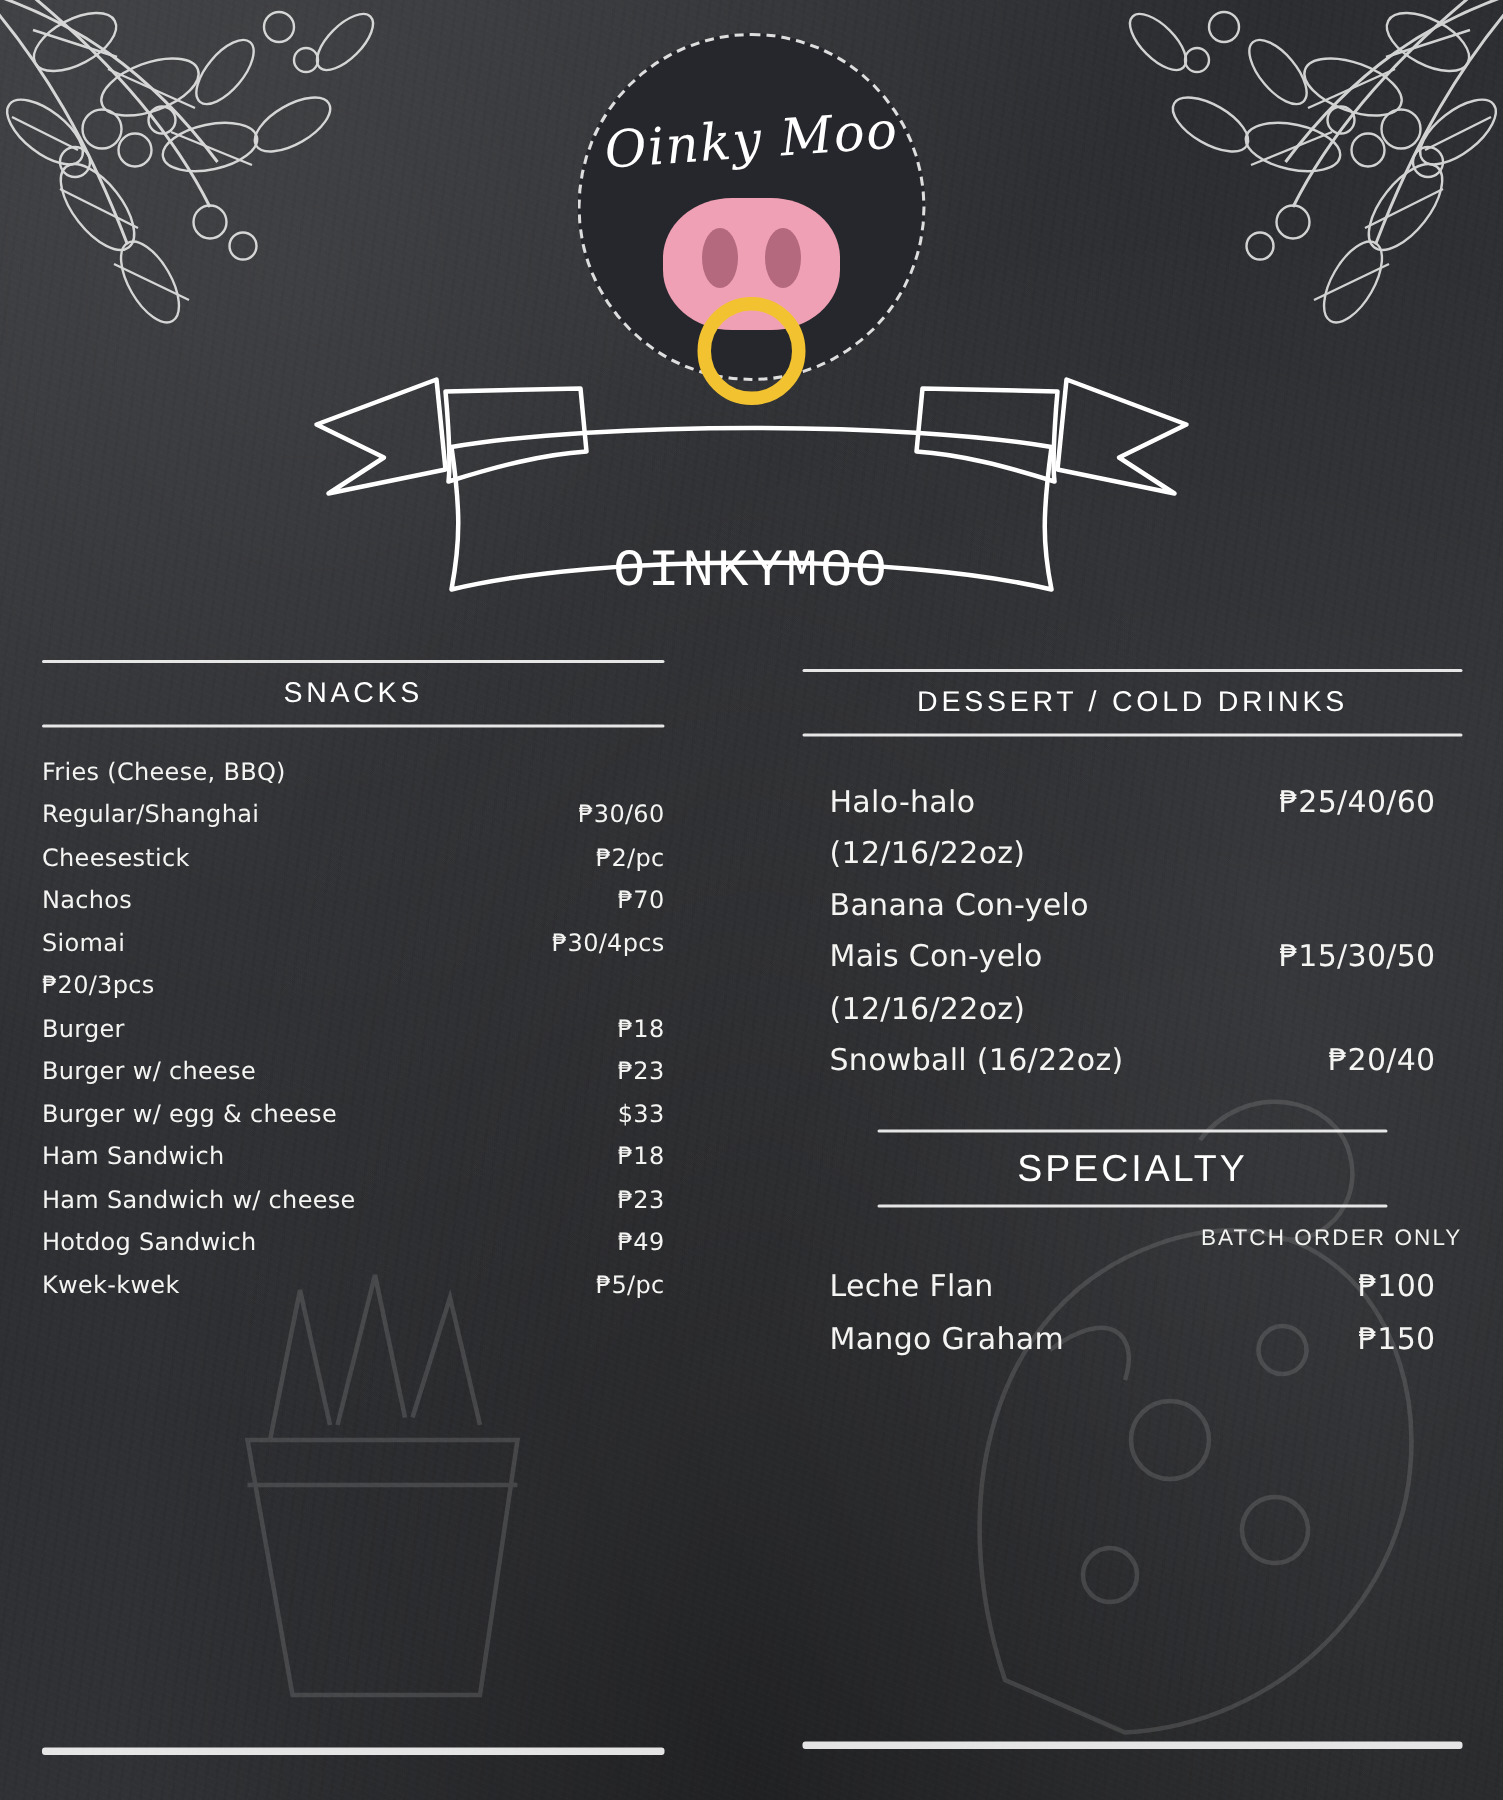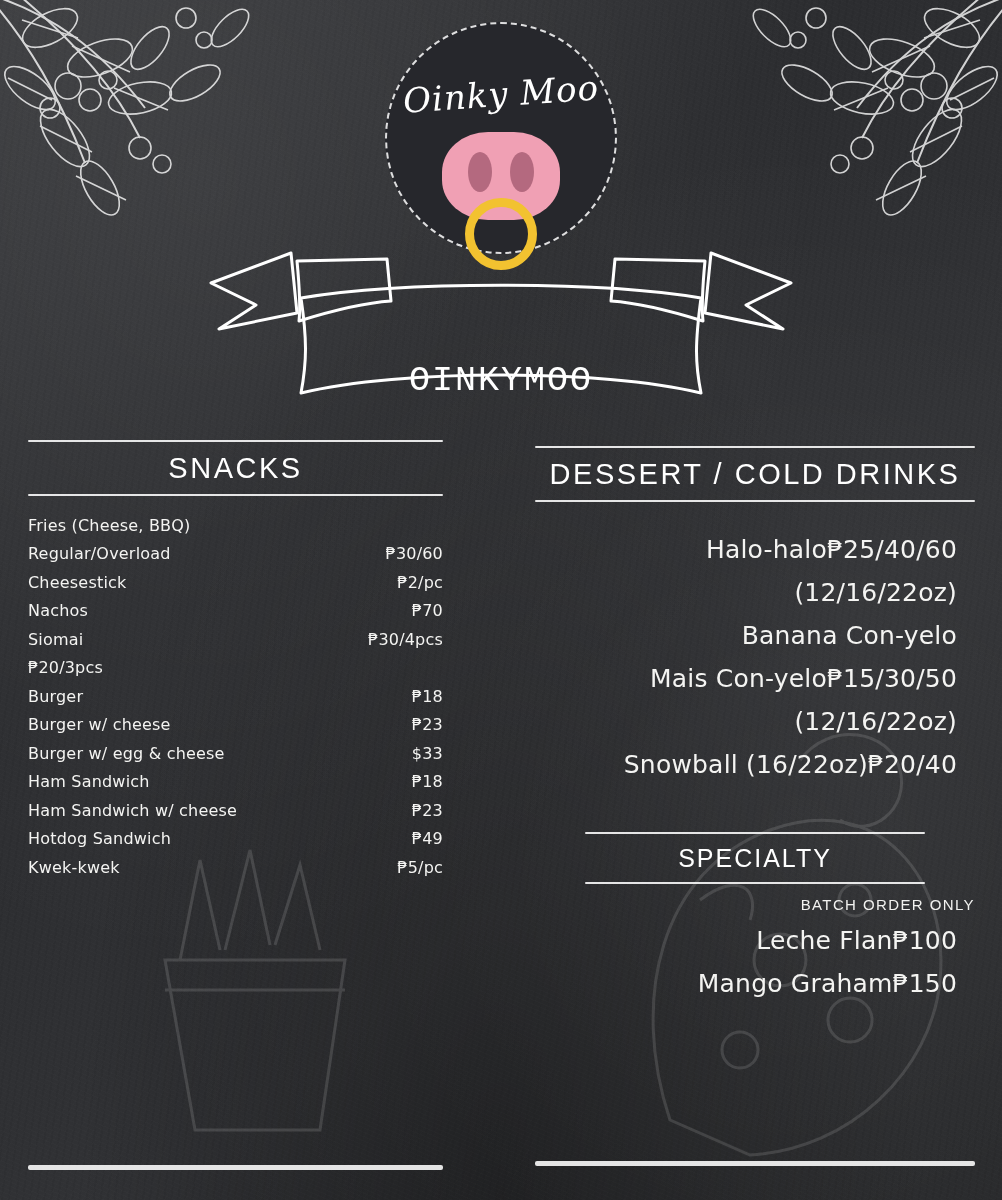--- a/index.html
+++ b/index.html
@@ -83,38 +83,38 @@
   .menu { position:absolute; left:0; top:440px; width:1002px; }
   .col-left { position:absolute; left:28px; top:0; width:415px; }
   .col-right { position:absolute; left:535px; top:6px; width:440px; }
 
   .rule { height:2px; background:rgba(255,255,255,.88); border-radius:2px; }
   .rule.thick { height:5px; }
 
   .sect-title {
     text-align:center;
     font-family:"Liberation Sans", sans-serif;
-    font-size:29px; letter-spacing:2.5px;
+    font-size:19px; letter-spacing:2.5px;
     padding:10px 0 9px;
     color:#fff;
   }
   .sect-title.small { font-size:25px; letter-spacing:2px; }
 
   .items { margin-top:16px; }
   .row {
     display:flex; align-items:baseline; justify-content:space-between;
     font-family:"DejaVu Sans", sans-serif;
     font-size:16px; line-height:1.78;
     color:#f4f4f2;
     white-space:nowrap;
   }
   .row .nm { letter-spacing:.2px; }
   .row .pr { letter-spacing:.2px; }
 
-  .col-right .row { font-size:25px; line-height:1.72;justify-content:flex-end; }
+  .col-right .row { font-size:20px; line-height:1.72; }
 
   .batch {
     text-align:right;
     font-family:Liberation Sans, sans-serif;
     font-size:15px; letter-spacing:1.4px;
     margin:12px 0 6px;
   }
   .bottom-rule-left {
     position:absolute; left:28px; top:745px; width:415px;
   }
@@ -228,21 +228,21 @@
   <div class="col-left">
     <div class="rule"></div>
     <div class="sect-title">SNACKS</div>
     <div class="rule"></div>
     <div class="items">
       <div class="row">
         <span class="nm">Fries (Cheese, BBQ)</span>
         <span class="pr"></span>
       </div>
       <div class="row">
-        <span class="nm">Regular/Overload</span>
+        <span class="nm">Regular/Shanghai</span>
         <span class="pr">₱30/60</span>
       </div>
       <div class="row">
         <span class="nm">Cheesestick</span>
         <span class="pr">₱2/pc</span>
       </div>
       <div class="row">
         <span class="nm">Nachos</span>
         <span class="pr">₱70</span>
       </div>
@@ -310,21 +310,21 @@
       <div class="row">
         <span class="nm">(12/16/22oz)</span>
         <span class="pr"></span>
       </div>
       <div class="row">
         <span class="nm">Snowball (16/22oz)</span>
         <span class="pr">₱20/40</span>
       </div>
     </div>
 
-    <div style="margin-top:46px; padding:0 50px;">
+    <div style="margin-top:30px; padding:0 50px;">
       <div class="rule"></div>
       <div class="sect-title small">SPECIALTY</div>
       <div class="rule"></div>
     </div>
 
     <div class="batch">BATCH ORDER ONLY</div>
 
     <div class="items" style="margin-top:2px; padding:0 18px;">
       <div class="row">
         <span class="nm">Leche Flan</span>

